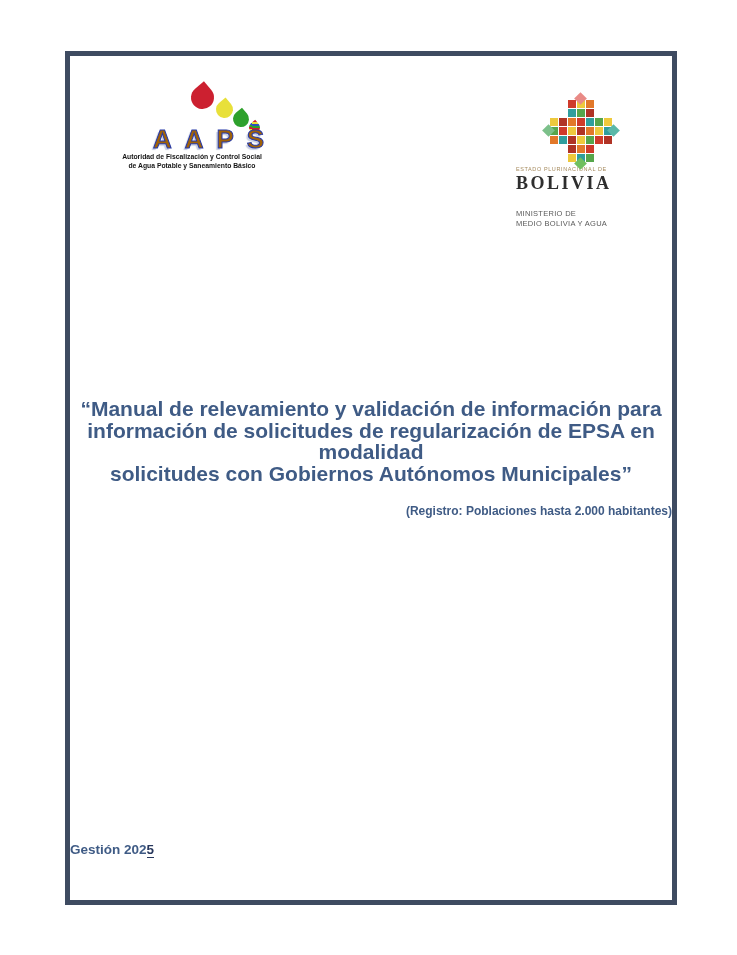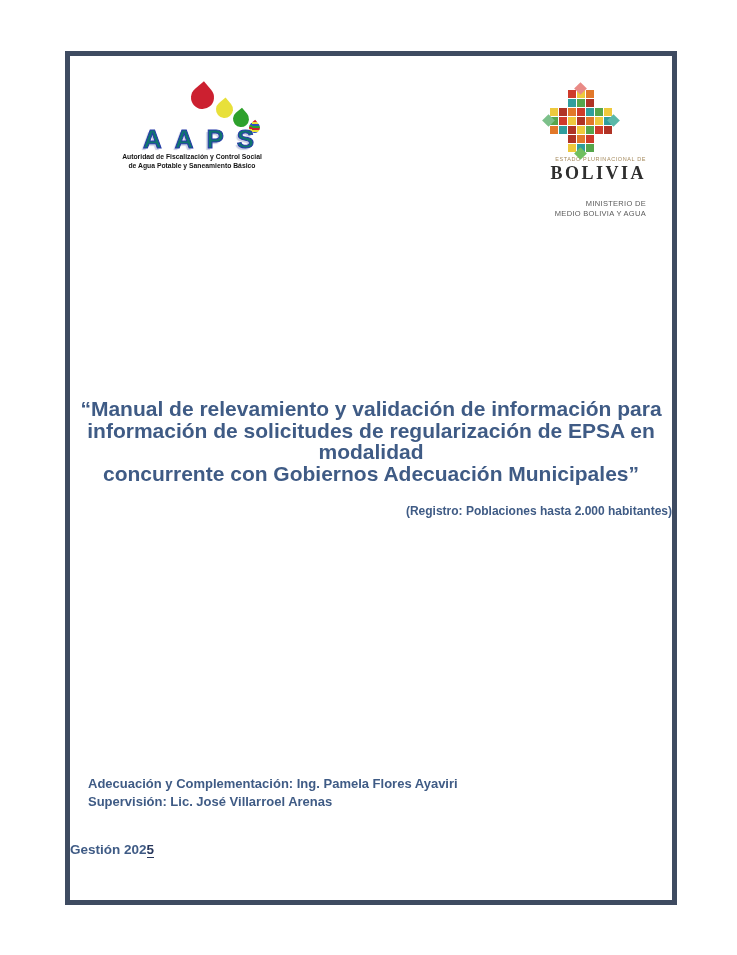--- a/index.html
+++ b/index.html
@@ -13,31 +13,31 @@
   }
   
   .aaps-logo{position:absolute;left:47px;top:28px;width:150px;height:92px;}
   .drop{position:absolute;border-radius:0 50% 50% 50%;transform:rotate(50deg);}
   .drop.red{left:74px;top:2px;width:23px;height:23px;background:#cc2030;}
   .drop.yellow{left:99px;top:17px;width:17px;height:17px;background:#e8e03a;}
   .drop.green{left:116px;top:27px;width:16px;height:16px;background:#2ea12c;}
   .drop.rainbow{left:132px;top:38px;width:11px;height:11px;
     background:repeating-linear-gradient(135deg,#cc2030 0 2px,#e8e03a 2px 4px,#2b52c0 4px 6px,#2ea12c 6px 8px);}
   .aaps-letters{
-    position:absolute;left:8px;top:40px;width:100%;text-align:center;
-    font-size:26px;font-weight:bold;letter-spacing:13px;color:#0f766e;
+    position:absolute;left:18px;top:40px;width:100%;text-align:center;
+    font-size:26px;font-weight:bold;letter-spacing:13px;color:#a16207;
     -webkit-text-stroke:1px #2438a8;text-shadow:-2px 2px 1px #c9cfe2;
     padding-left:10px;box-sizing:border-box;
   }
   .aaps-caption{
     position:absolute;top:69px;width:100%;text-align:center;
     font-size:6.8px;font-weight:bold;color:#141414;line-height:8.6px;
   }
   
-  .bolivia-block{position:absolute;left:446px;top:34px;width:130px;text-align:right;}
+  .bolivia-block{position:absolute;left:446px;top:44px;width:130px;text-align:left;}
   .chakana-wrap{position:relative;width:62px;height:62px;margin:0 auto;}
   .chakana{display:grid;grid-template-columns:repeat(7,8px);grid-auto-rows:8px;gap:1px;}
   .chakana i{display:block;}
   .chakana .c1{background:#cf3a2b;}
   .chakana .c2{background:#eec93c;}
   .chakana .c3{background:#e2782a;}
   .chakana .c4{background:#2f9e9e;}
   .chakana .c5{background:#56a64b;}
   .chakana .c6{background:#b03325;}
   .chakana .e{background:transparent;}
@@ -151,24 +151,20 @@
     <div class="bolivia-name">BOLIVIA</div>
     <div class="ministry">
       <div>MINISTERIO DE</div>
       <div>MEDIO BOLIVIA Y AGUA</div>
     </div>
   </div>
 
   <div class="title-block">
     <div>“Manual de relevamiento y validación de información para</div>
     <div>información de solicitudes de regularización de EPSA en modalidad</div>
-    <div>concurrente con Gobiernos Adecuación Municipales”</div>
+    <div>solicitudes con Gobiernos Autónomos Municipales”</div>
   </div>
   <div class="subtitle">(Registro: Poblaciones hasta 2.000 habitantes)</div>
 
-  <div class="credits">
-    <div>Adecuación y Complementación: Ing. Pamela Flores Ayaviri</div>
-    <div>Supervisión: Lic. José Villarroel Arenas</div>
-  </div>
 
   <div class="gestion"><span>Gestión 202</span><span class="last-digit">5</span></div>
 
 </div>
 
 </body></html>

